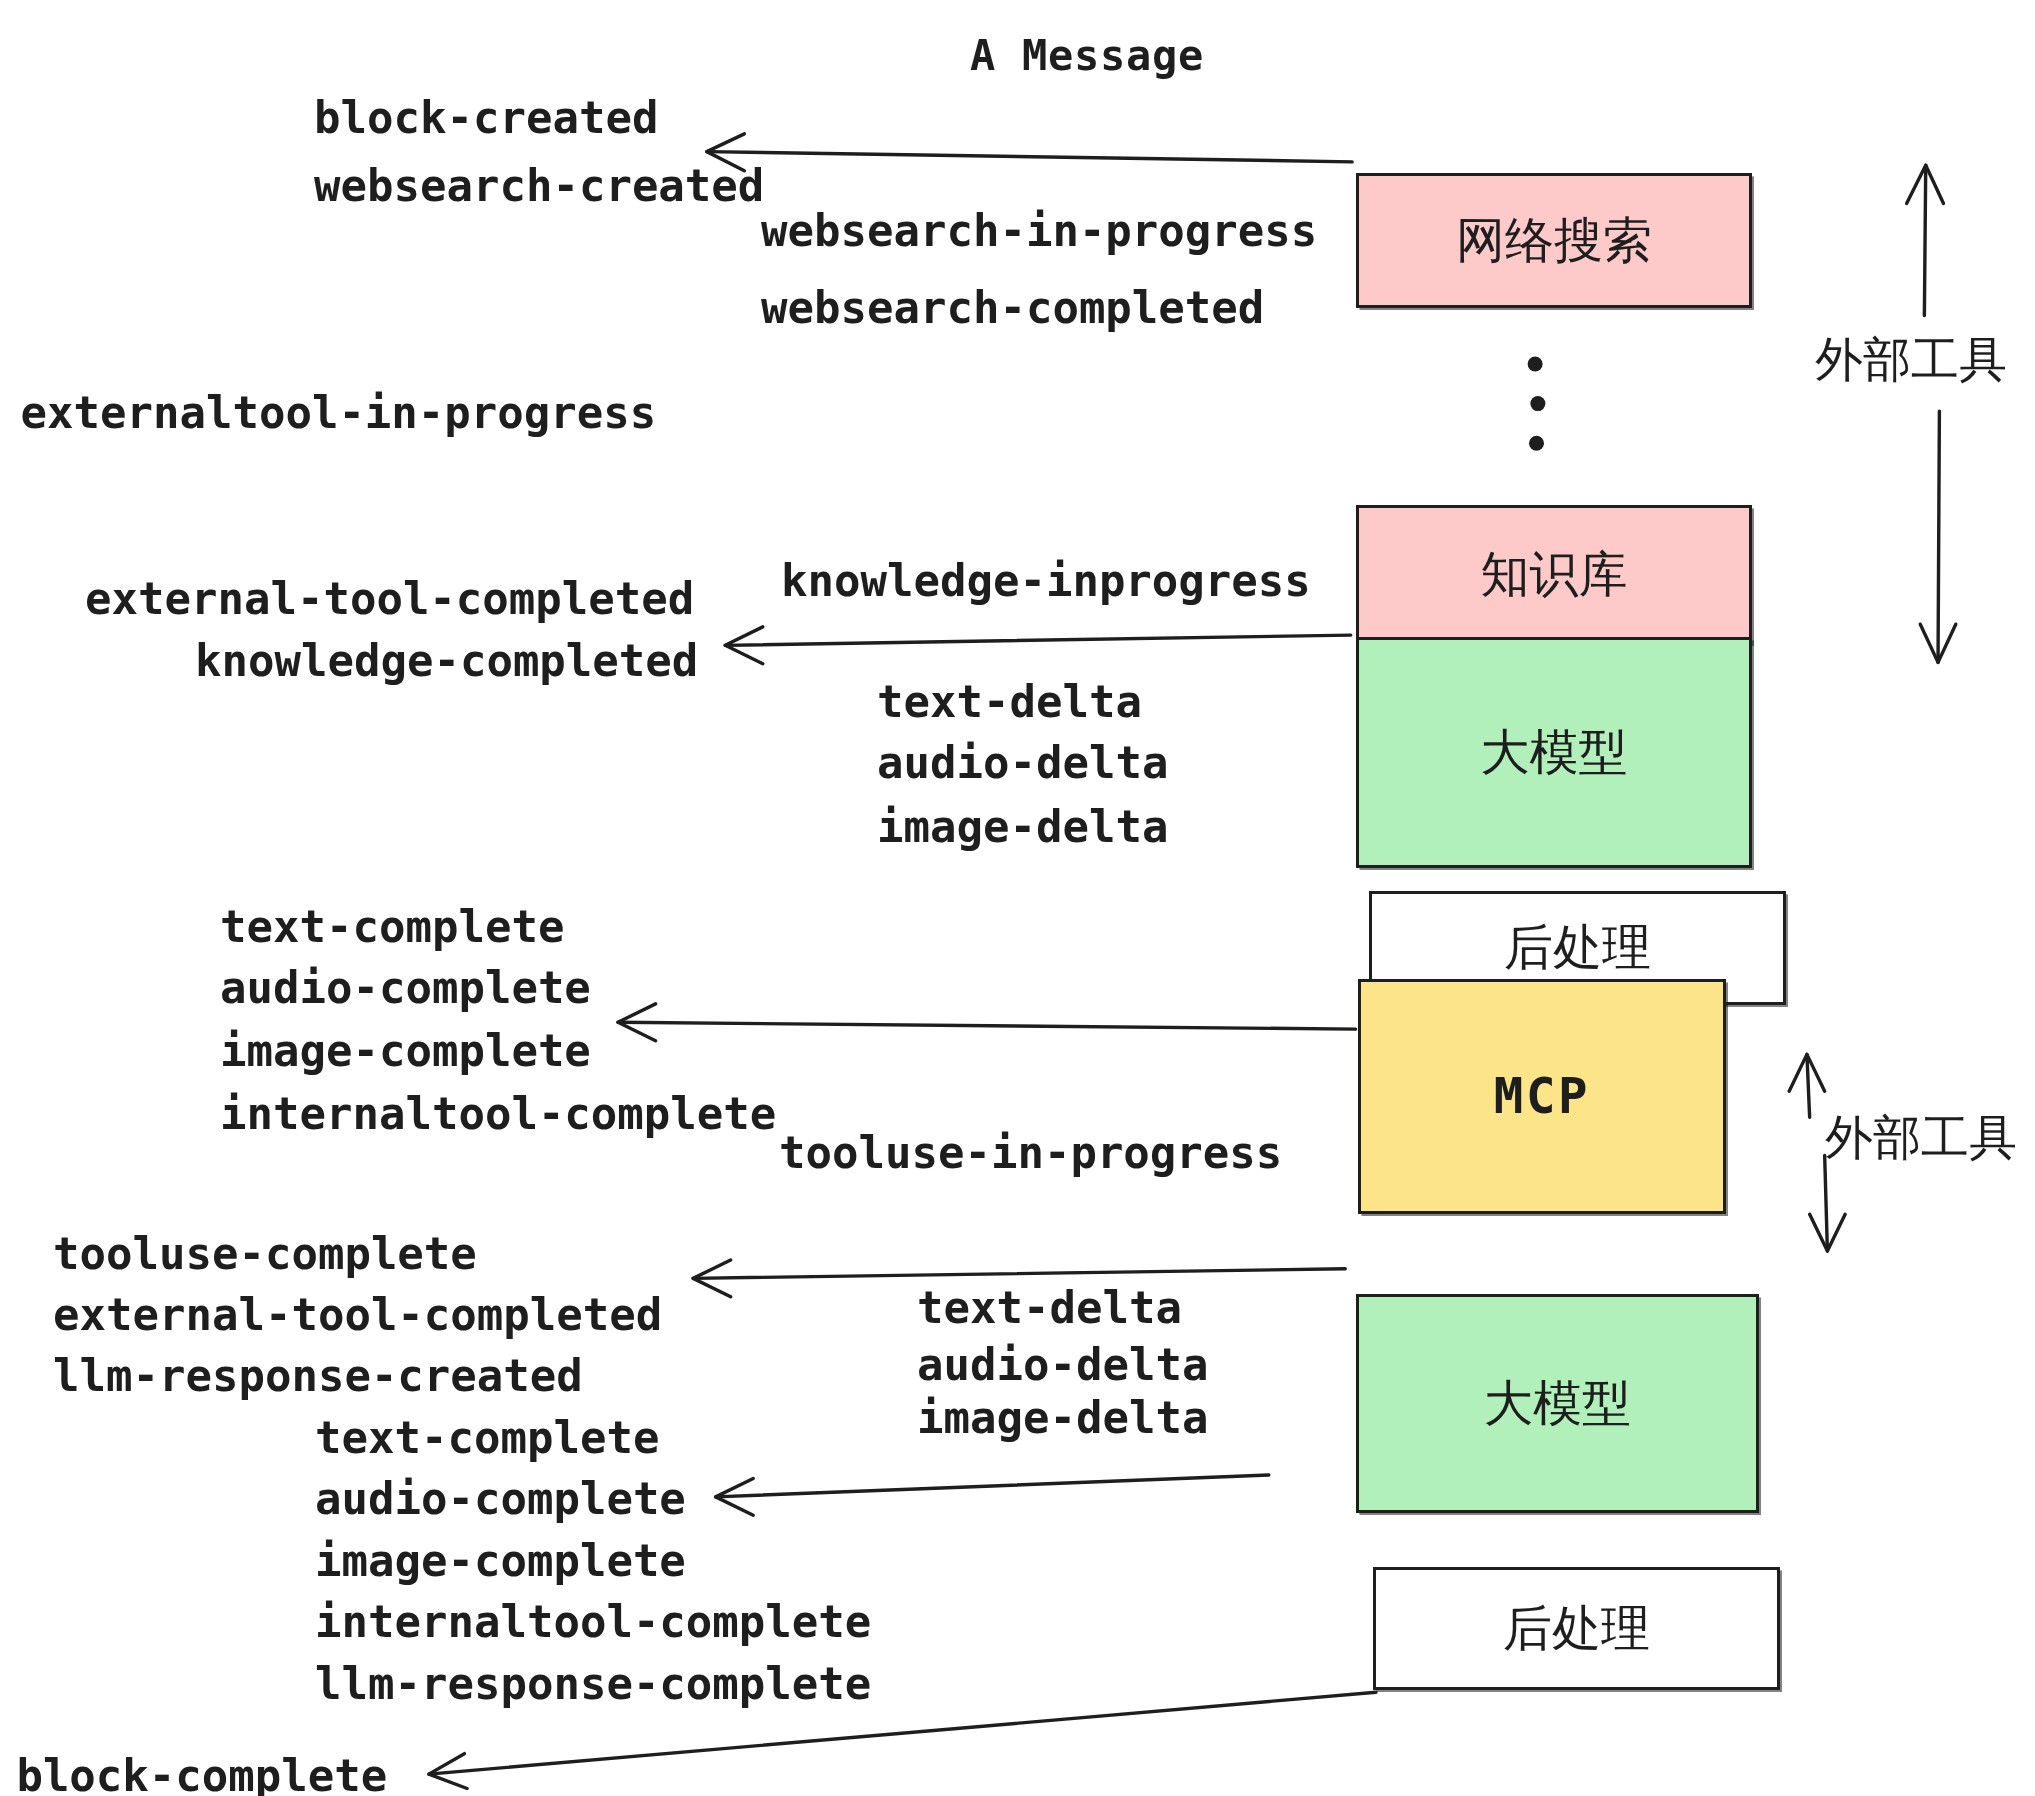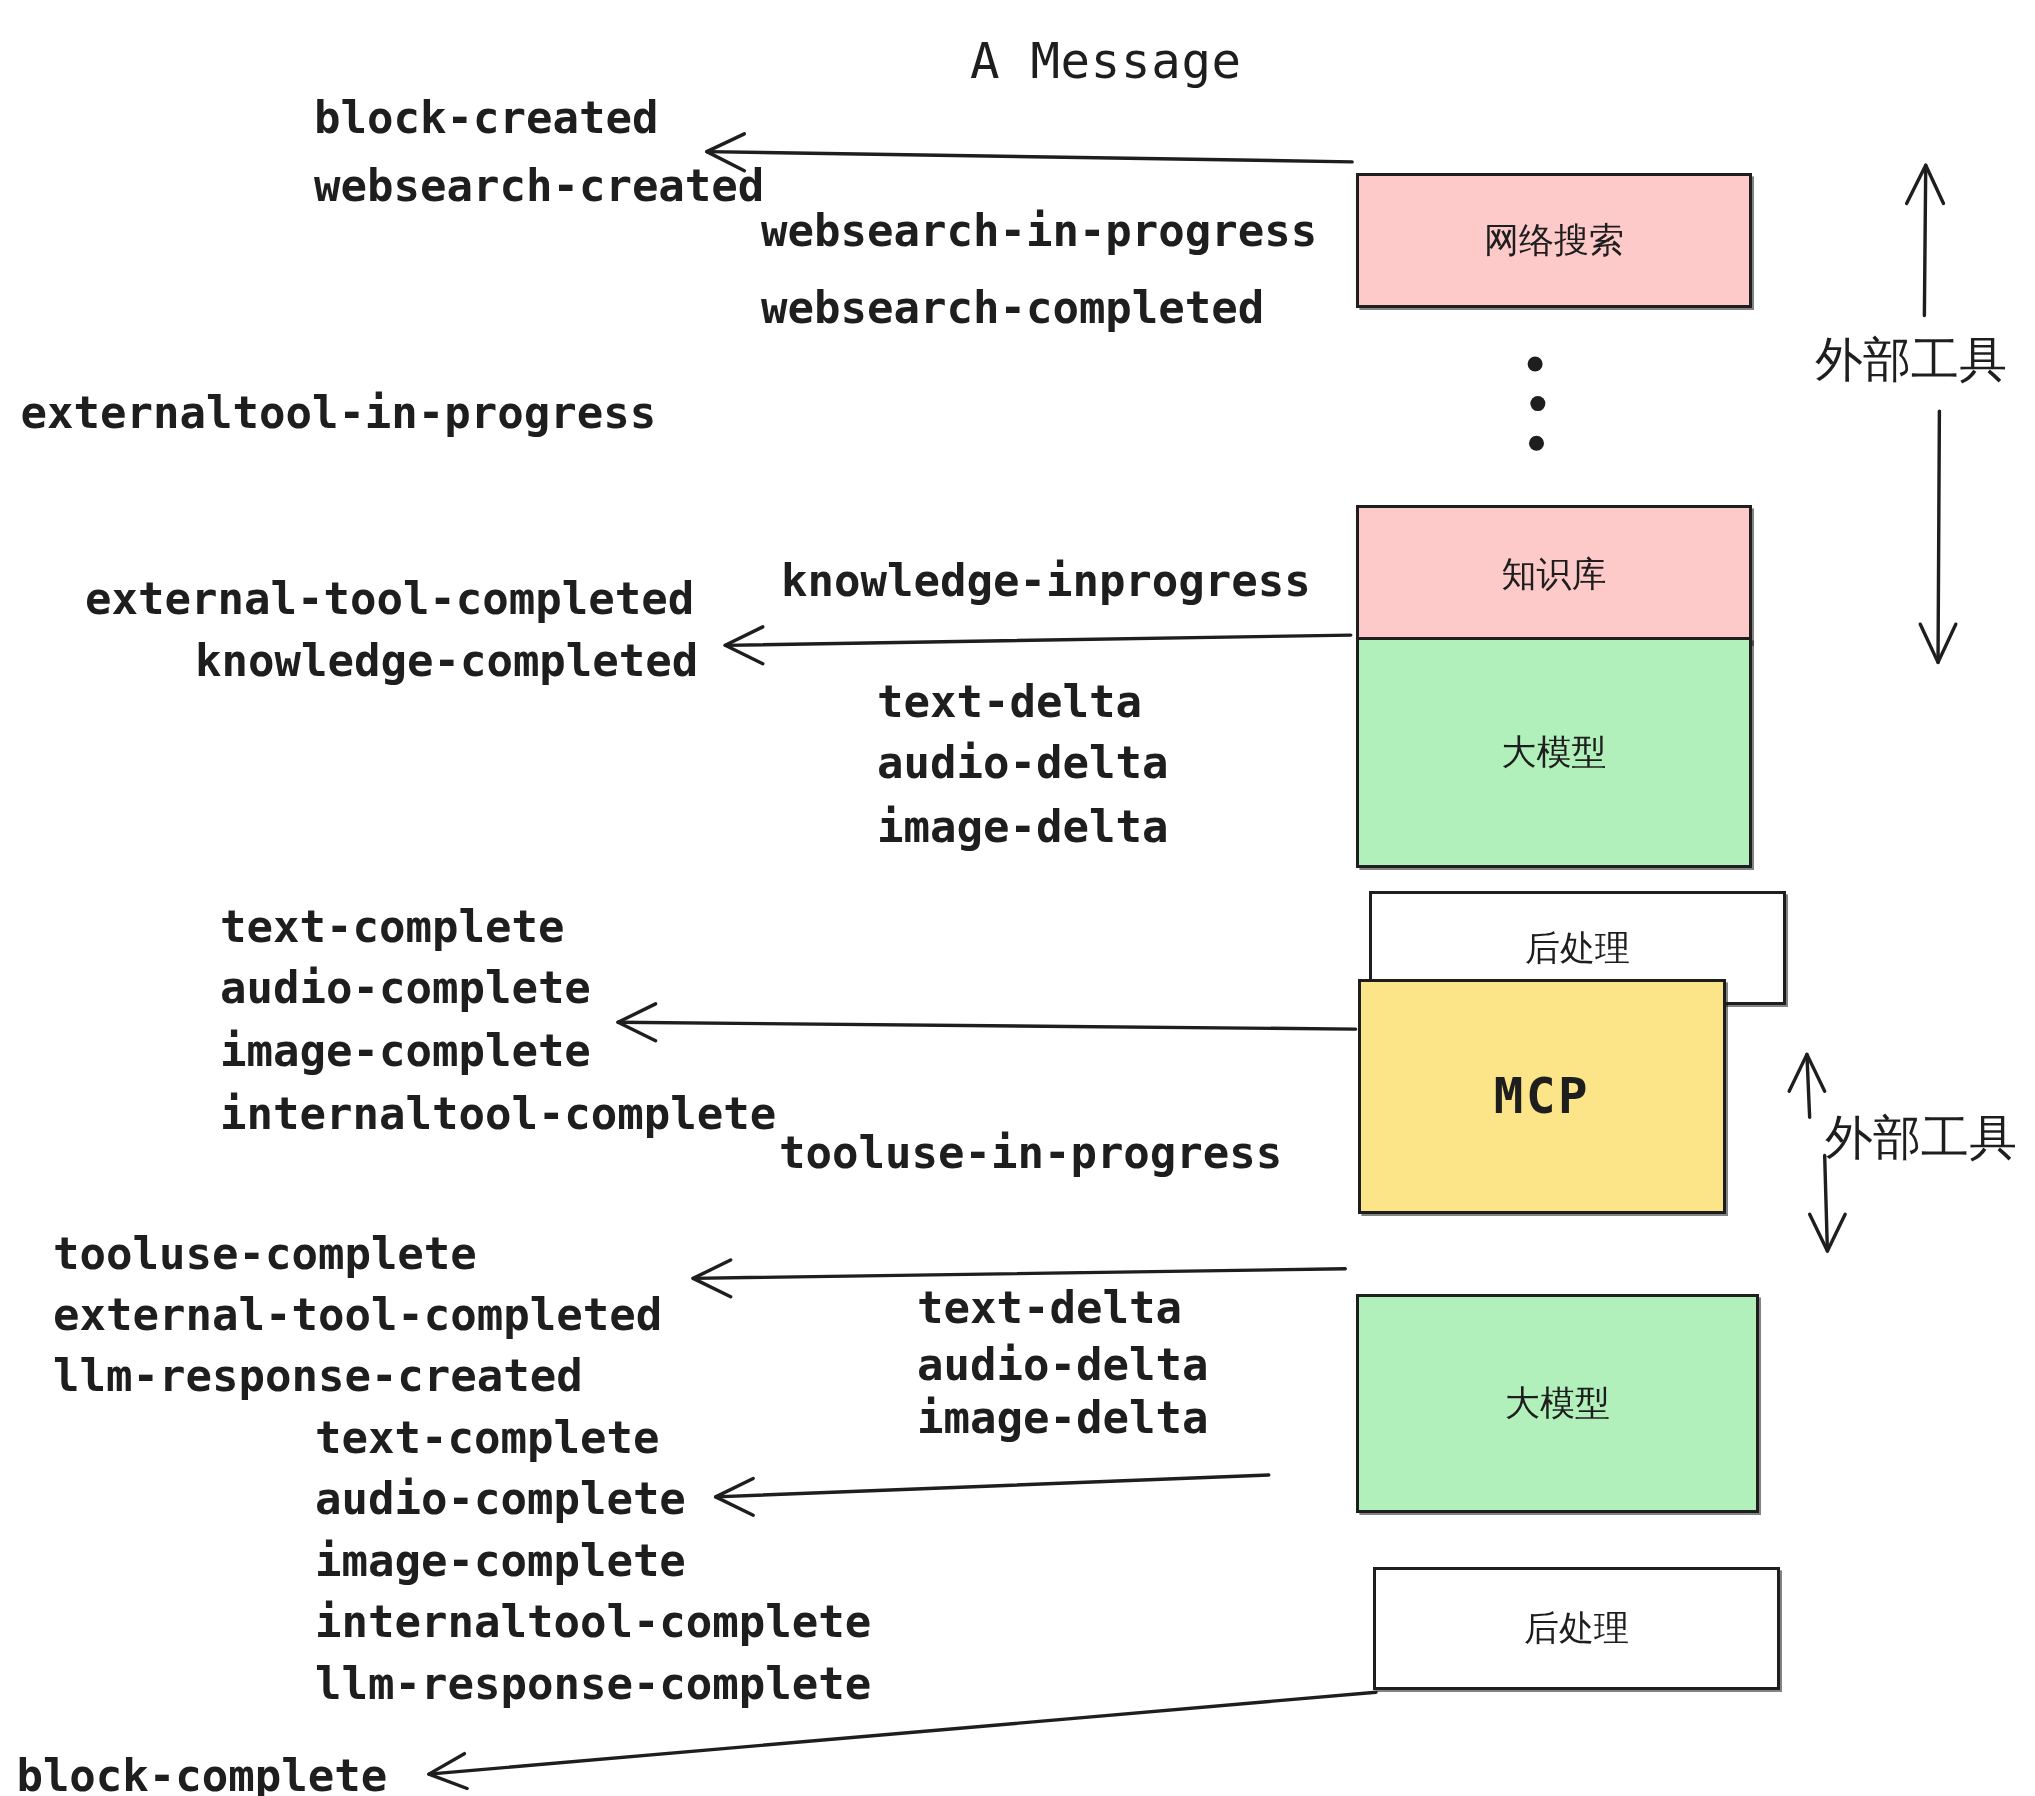--- a/index.html
+++ b/index.html
@@ -6,35 +6,35 @@
   #canvas{
     position:relative;
     width:2035px;height:1796px;
     background:#ffffff;
     overflow:hidden;
     font-family:"DejaVu Sans Mono","Liberation Mono",monospace;
     color:#1e1e1e;
   }
   #arrow-layer{position:absolute;left:0;top:0;width:2035px;height:1796px;}
   .title{
-    position:absolute;left:970px;top:32px;
-    font-size:49px;font-weight:normal;line-height:60px;
+    position:absolute;left:970px;top:26px;
+    font-size:42px;font-weight:bold;line-height:60px;
     letter-spacing:0.7px;white-space:nowrap;
   }
   .ev{
     position:absolute;
     font-size:44px;font-weight:bold;line-height:61px;
     white-space:nowrap;
   }
   .box{
     position:absolute;box-sizing:border-box;
     border:3.4px solid #1e1e1e;
     display:flex;align-items:center;justify-content:center;
     font-family:"DejaVu Sans","Liberation Sans",sans-serif;
-    font-size:35px;font-weight:500;
+    font-size:49px;font-weight:500;
     box-shadow:2.7px 2.7px 0 -0.7px rgba(30,30,30,0.55);
   }
   .box-pink{background:#fdc9c9;}
   .box-green{background:#b2f0bb;justify-content:center;}
   .box-yellow{background:#fce588;}
   .box-white{background:#ffffff;}
   .box-mcp{
     font-family:"DejaVu Sans Mono","Liberation Mono",monospace;
     font-weight:bold;font-size:49px;letter-spacing:2.7px;
   }

